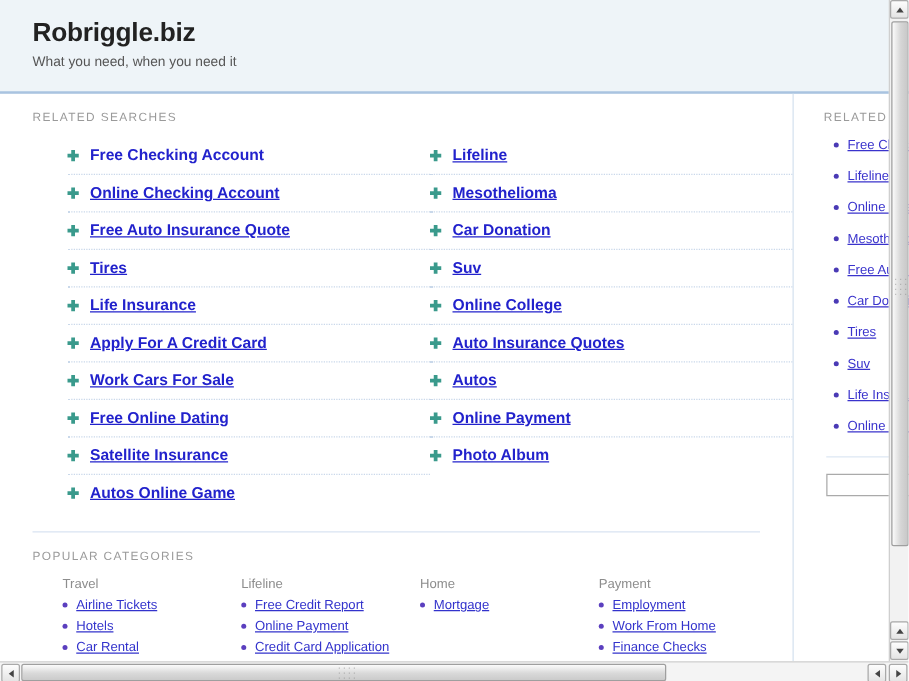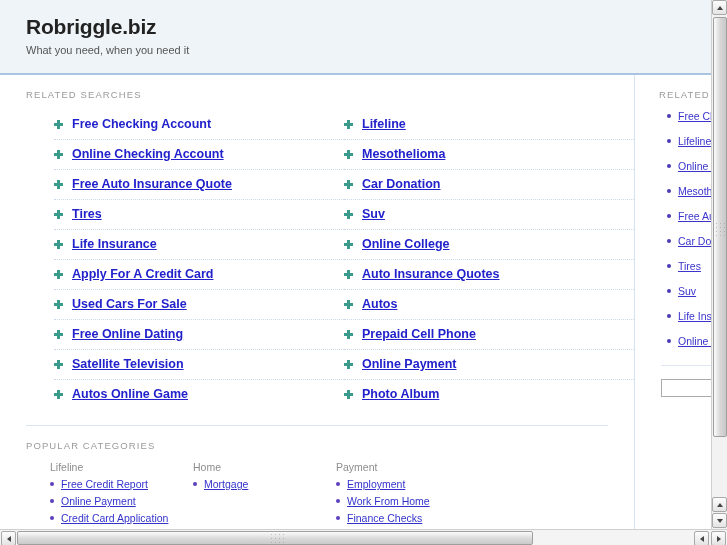--- a/index.html
+++ b/index.html
@@ -343,29 +343,29 @@
               <div class="rel-item">
                 <span class="arrow-bullet"></span>
                 <span class="rel-link">Life Insurance</span>
               </div>
               <div class="rel-item">
                 <span class="arrow-bullet"></span>
                 <span class="rel-link">Apply For A Credit Card</span>
               </div>
               <div class="rel-item">
                 <span class="arrow-bullet"></span>
-                <span class="rel-link">Used Cars For Sale</span>
+                <span class="rel-link">Work Cars For Sale</span>
               </div>
               <div class="rel-item">
                 <span class="arrow-bullet"></span>
                 <span class="rel-link">Free Online Dating</span>
               </div>
               <div class="rel-item">
                 <span class="arrow-bullet"></span>
-                <span class="rel-link">Satellite Television</span>
+                <span class="rel-link">Satellite Insurance</span>
               </div>
               <div class="rel-item">
                 <span class="arrow-bullet"></span>
                 <span class="rel-link">Autos Online Game</span>
               </div>
             </div>
           <div class="col" id="relRight">
               <div class="rel-item">
                 <span class="arrow-bullet"></span>
                 <span class="rel-link">Lifeline</span>
@@ -389,38 +389,49 @@
               <div class="rel-item">
                 <span class="arrow-bullet"></span>
                 <span class="rel-link">Auto Insurance Quotes</span>
               </div>
               <div class="rel-item">
                 <span class="arrow-bullet"></span>
                 <span class="rel-link">Autos</span>
               </div>
               <div class="rel-item">
                 <span class="arrow-bullet"></span>
-                <span class="rel-link">Prepaid Cell Phone</span>
-              </div>
-              <div class="rel-item">
-                <span class="arrow-bullet"></span>
                 <span class="rel-link">Online Payment</span>
               </div>
               <div class="rel-item">
                 <span class="arrow-bullet"></span>
                 <span class="rel-link">Photo Album</span>
               </div>
             </div>
         </div>
 
         <hr class="hr-soft">
 
         <div class="section-caption">POPULAR CATEGORIES</div>
 
         <div class="cats" id="catsWrap">
+            <div class="cat-col">
+              <div class="cat-title">Travel</div>
+              <div class="cat-item">
+                <span class="dot-bullet"></span>
+                <span class="cat-link">Airline Tickets</span>
+              </div>
+              <div class="cat-item">
+                <span class="dot-bullet"></span>
+                <span class="cat-link">Hotels</span>
+              </div>
+              <div class="cat-item">
+                <span class="dot-bullet"></span>
+                <span class="cat-link">Car Rental</span>
+              </div>
+            </div>
             <div class="cat-col">
               <div class="cat-title">Lifeline</div>
               <div class="cat-item">
                 <span class="dot-bullet"></span>
                 <span class="cat-link">Free Credit Report</span>
               </div>
               <div class="cat-item">
                 <span class="dot-bullet"></span>
                 <span class="cat-link">Online Payment</span>
               </div>

